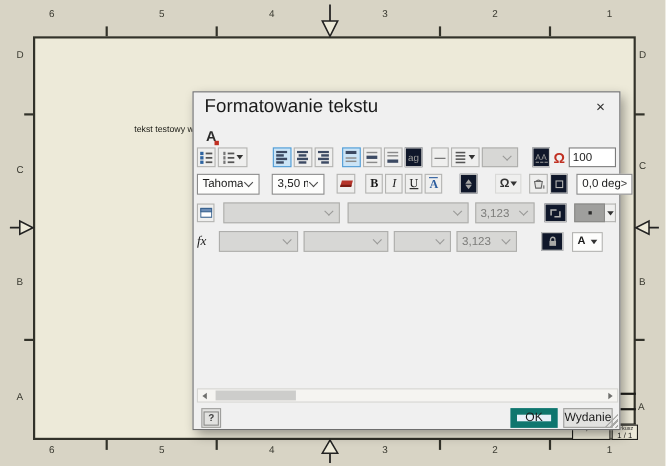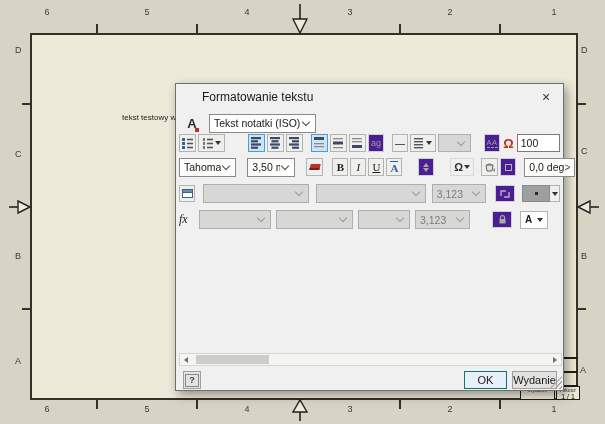--- a/index.html
+++ b/index.html
@@ -17,37 +17,37 @@
   .tb-cell { position:absolute; border:1px solid #1e1e1a; background:#edead9; text-align:center; overflow:hidden; }
   .tb-cell .lbl { display:block; font-size:5px; color:#333; line-height:6px; }
   .tb-cell .val { display:block; font-size:7px; color:#111; line-height:8px; }
   .canvas-text { position:absolute; left:122px; top:113px; font-size:8px; color:#22221c; }
 
   
   .dialog { position:absolute; left:175px; top:83px; width:389px; height:308px;
             background:#f0f0f0; border:1px solid #6f6f6f; box-shadow:3px 4px 10px rgba(0,0,0,.38);
             z-index:10; font-size:11px; color:#1a1a1a; }
   .titlebar { position:absolute; left:0; top:0; right:0; height:26px; display:flex; align-items:center; }
-  .titlebar .t { padding-left:10px; font-size:12px;margin-left:16px; }
+  .titlebar .t { padding-left:10px; font-size:17px; }
   .closeb { margin-left:auto; width:34px; height:26px; display:flex; align-items:center;
             justify-content:center; font-size:14px; color:#333; }
   .row { position:absolute; left:3px; right:3px; display:flex; align-items:center; }
 
   .combo { height:19px; background:#fdfdfc; border:1px solid #8a8a8a; display:flex;
            align-items:center; font-size:10.5px; padding-left:4px; position:relative; }
   .combo .cv { flex:1; white-space:nowrap; overflow:hidden; }
   .chev { width:6px; height:6px; border-right:1.4px solid #4a4a4a; border-bottom:1.4px solid #4a4a4a;
           transform:rotate(45deg); margin:-3px 6px 0 2px; flex:none; }
   .combo.dis { background:#d7d7d5; border-color:#aeaeac; color:#7c7c7a; }
   .combo.dis .chev { border-color:#9a9a98; }
 
   .tbtn { height:18px; min-width:16px; background:#efefee; border:1px solid #b3b3b1;
           display:flex; align-items:center; justify-content:center; flex:none; }
   .tbtn.sel { background:#cbe4f6; border-color:#4f9bd5; }
-  .tbtn.dis { border-color:#cfcfcd; color:#9f9f9d; background:#4c1d95; }
+  .tbtn.dis { border-color:#cfcfcd; color:#9f9f9d; background:#0f172a; }
   .tri-down { width:0; height:0; border-left:3px solid transparent; border-right:3px solid transparent;
               border-top:4px solid #333; }
   .tri-up-s { width:0; height:0; border-left:3px solid transparent; border-right:3px solid transparent;
               border-bottom:4px solid #a8a8a6; }
   .tri-dn-s { width:0; height:0; border-left:3px solid transparent; border-right:3px solid transparent;
               border-top:4px solid #a8a8a6; }
   .sp { flex:none; }
   .serif { font-family:"Liberation Serif",serif; }
 
   .ti { height:18px; background:#fff; border:1px solid #7b7b7b; font-size:10.5px;
@@ -157,24 +157,20 @@
       <span class="t">Formatowanie tekstu</span>
       <span class="closeb">×</span>
     </div>
 
     <div class="row" style="top:29px;height:20px">
       <span class="sp" style="width:5px"></span>
       <span style="font-weight:bold;font-size:13px;color:#2b2b2b;position:relative;width:16px;text-align:center">
         <span>A</span><span style="position:absolute;right:1px;bottom:-1px;width:4px;height:4px;background:#c03022"></span>
       </span>
       <span class="sp" style="width:9px"></span>
-      <div class="combo" style="width:107px">
-        <span class="cv">Tekst notatki (ISO)</span>
-        <span class="chev"></span>
-      </div>
     </div>
 
     <div class="row" style="top:50px;height:18px;gap:2px">
       <div class="tbtn" style="width:17px">
         <svg width="13" height="12">
           <rect x="1" y="1" width="3" height="3" fill="#2e64a0"></rect>
             <rect x="6" y="1.7" width="6" height="1.6" fill="#555"></rect>
           <rect x="1" y="5" width="3" height="3" fill="#2e64a0"></rect>
             <rect x="6" y="5.7" width="6" height="1.6" fill="#555"></rect>
           <rect x="1" y="9" width="3" height="3" fill="#2e64a0"></rect>
@@ -403,21 +399,21 @@
 
     <div class="hscroll">
       <span class="tri-l"></span>
       <span class="hthumb"></span>
       <span class="tri-r" style="margin-left:auto"></span>
     </div>
 
     <div class="footer-btn" style="left:7px;width:18px">
       <span style="font-size:9px;font-weight:bold;color:#444;border:1px solid #8a8a88;padding:0 3px;line-height:11px">?</span>
     </div>
-    <div class="footer-btn" style="right:56px;width:43px;border:1px solid #0f766e;background:#e7f0f9">
+    <div class="footer-btn" style="right:56px;width:43px;border:6px solid #0f766e;background:#e7f0f9">
       <span>OK</span>
     </div>
     <div class="footer-btn" style="right:6px;width:45px">
       <span>Wydanie</span>
     </div>
 
     <div class="grip"></div>
   </div>
 
 </div>

